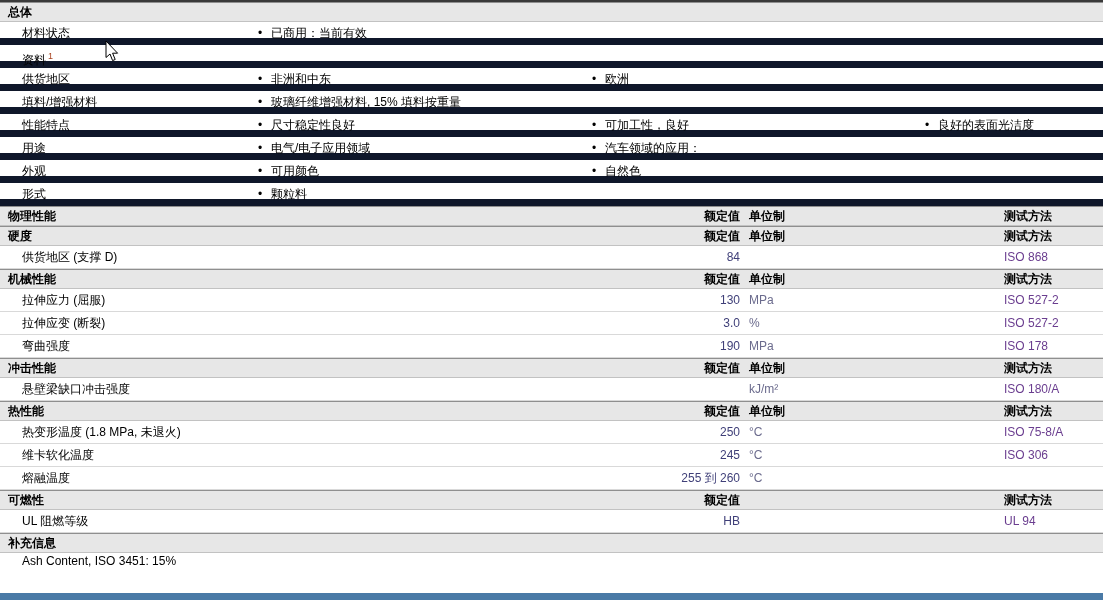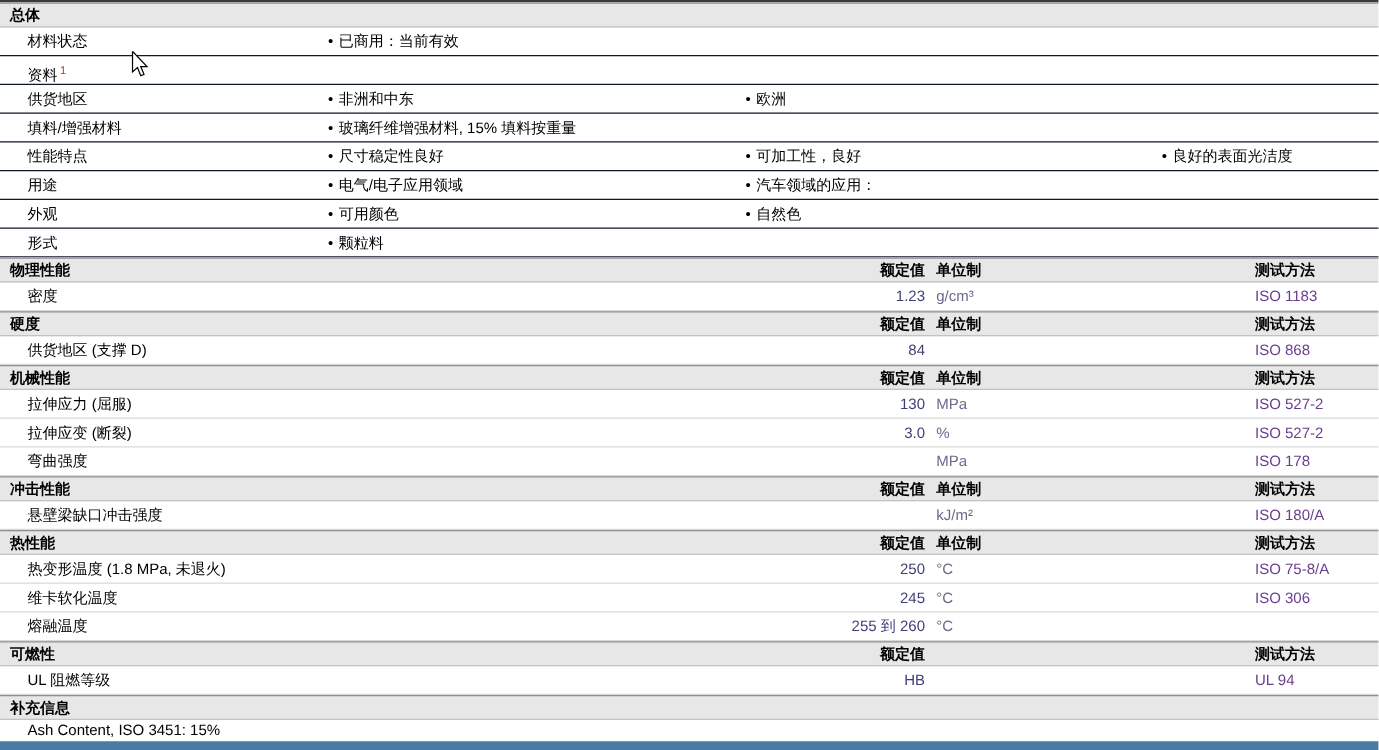--- a/index.html
+++ b/index.html
@@ -10,21 +10,21 @@
 
   
   .shead { position:relative; height:20px; line-height:19px; background:#e7e7e7;
            border-top:1px solid #8f8f8f; border-bottom:1px solid #c2c2c2; font-weight:bold; }
   .stitle { position:absolute; left:8px; top:0; }
   .h-val { position:absolute; left:540px; top:0; width:200px; text-align:right; }
   .h-unit { position:absolute; left:749px; top:0; }
   .h-method { position:absolute; left:1004px; top:0; }
 
   
-  .grow { position:relative; height:23px; line-height:22px; border-bottom:1px solid #0f172a;text-align:center; }
+  .grow { position:relative; height:23px; line-height:22px; border-bottom:7px solid #0f172a; }
   .glabel { position:absolute; left:22px; top:0; }
   .glabel sup { color:#a8431f; font-size:9px; margin-left:2px; }
   .gcell { position:absolute; top:0; }
   .gcell::before { content:"\2022"; display:inline-block; width:13px; font-size:12px; color:#000; }
   .gcell:empty { display:none; }
   .gcell.c1 { left:258px; }
   .gcell.c2 { left:592px; }
   .gcell.c3 { left:925px; }
   a.doclink { color:#2a2ad4; text-decoration:underline; }
 
@@ -99,26 +99,20 @@
     <span class="gcell c1">颗粒料</span>
 
   </div>
 
   <div class="shead">
     <span class="stitle">物理性能</span>
     <span class="h-val">额定值</span>
     <span class="h-unit">单位制</span>
     <span class="h-method">测试方法</span>
   </div>
-  <div class="prow">
-    <span class="plabel">密度</span>
-    <span class="pval">1.23</span>
-    <span class="punit">g/cm³</span>
-    <span class="pmethod">ISO 1183</span>
-  </div>
 
   <div class="shead">
     <span class="stitle">硬度</span>
     <span class="h-val">额定值</span>
     <span class="h-unit">单位制</span>
     <span class="h-method">测试方法</span>
   </div>
   <div class="prow">
     <span class="plabel">供货地区 (支撑 D)</span>
     <span class="pval">84</span>
@@ -139,20 +133,21 @@
     <span class="pmethod">ISO 527-2</span>
   </div>
   <div class="prow">
     <span class="plabel">拉伸应变 (断裂)</span>
     <span class="pval">3.0</span>
     <span class="punit">%</span>
     <span class="pmethod">ISO 527-2</span>
   </div>
   <div class="prow">
     <span class="plabel">弯曲强度</span>
+    <span class="pval">190</span>
     <span class="punit">MPa</span>
     <span class="pmethod">ISO 178</span>
   </div>
 
   <div class="shead">
     <span class="stitle">冲击性能</span>
     <span class="h-val">额定值</span>
     <span class="h-unit">单位制</span>
     <span class="h-method">测试方法</span>
   </div>

